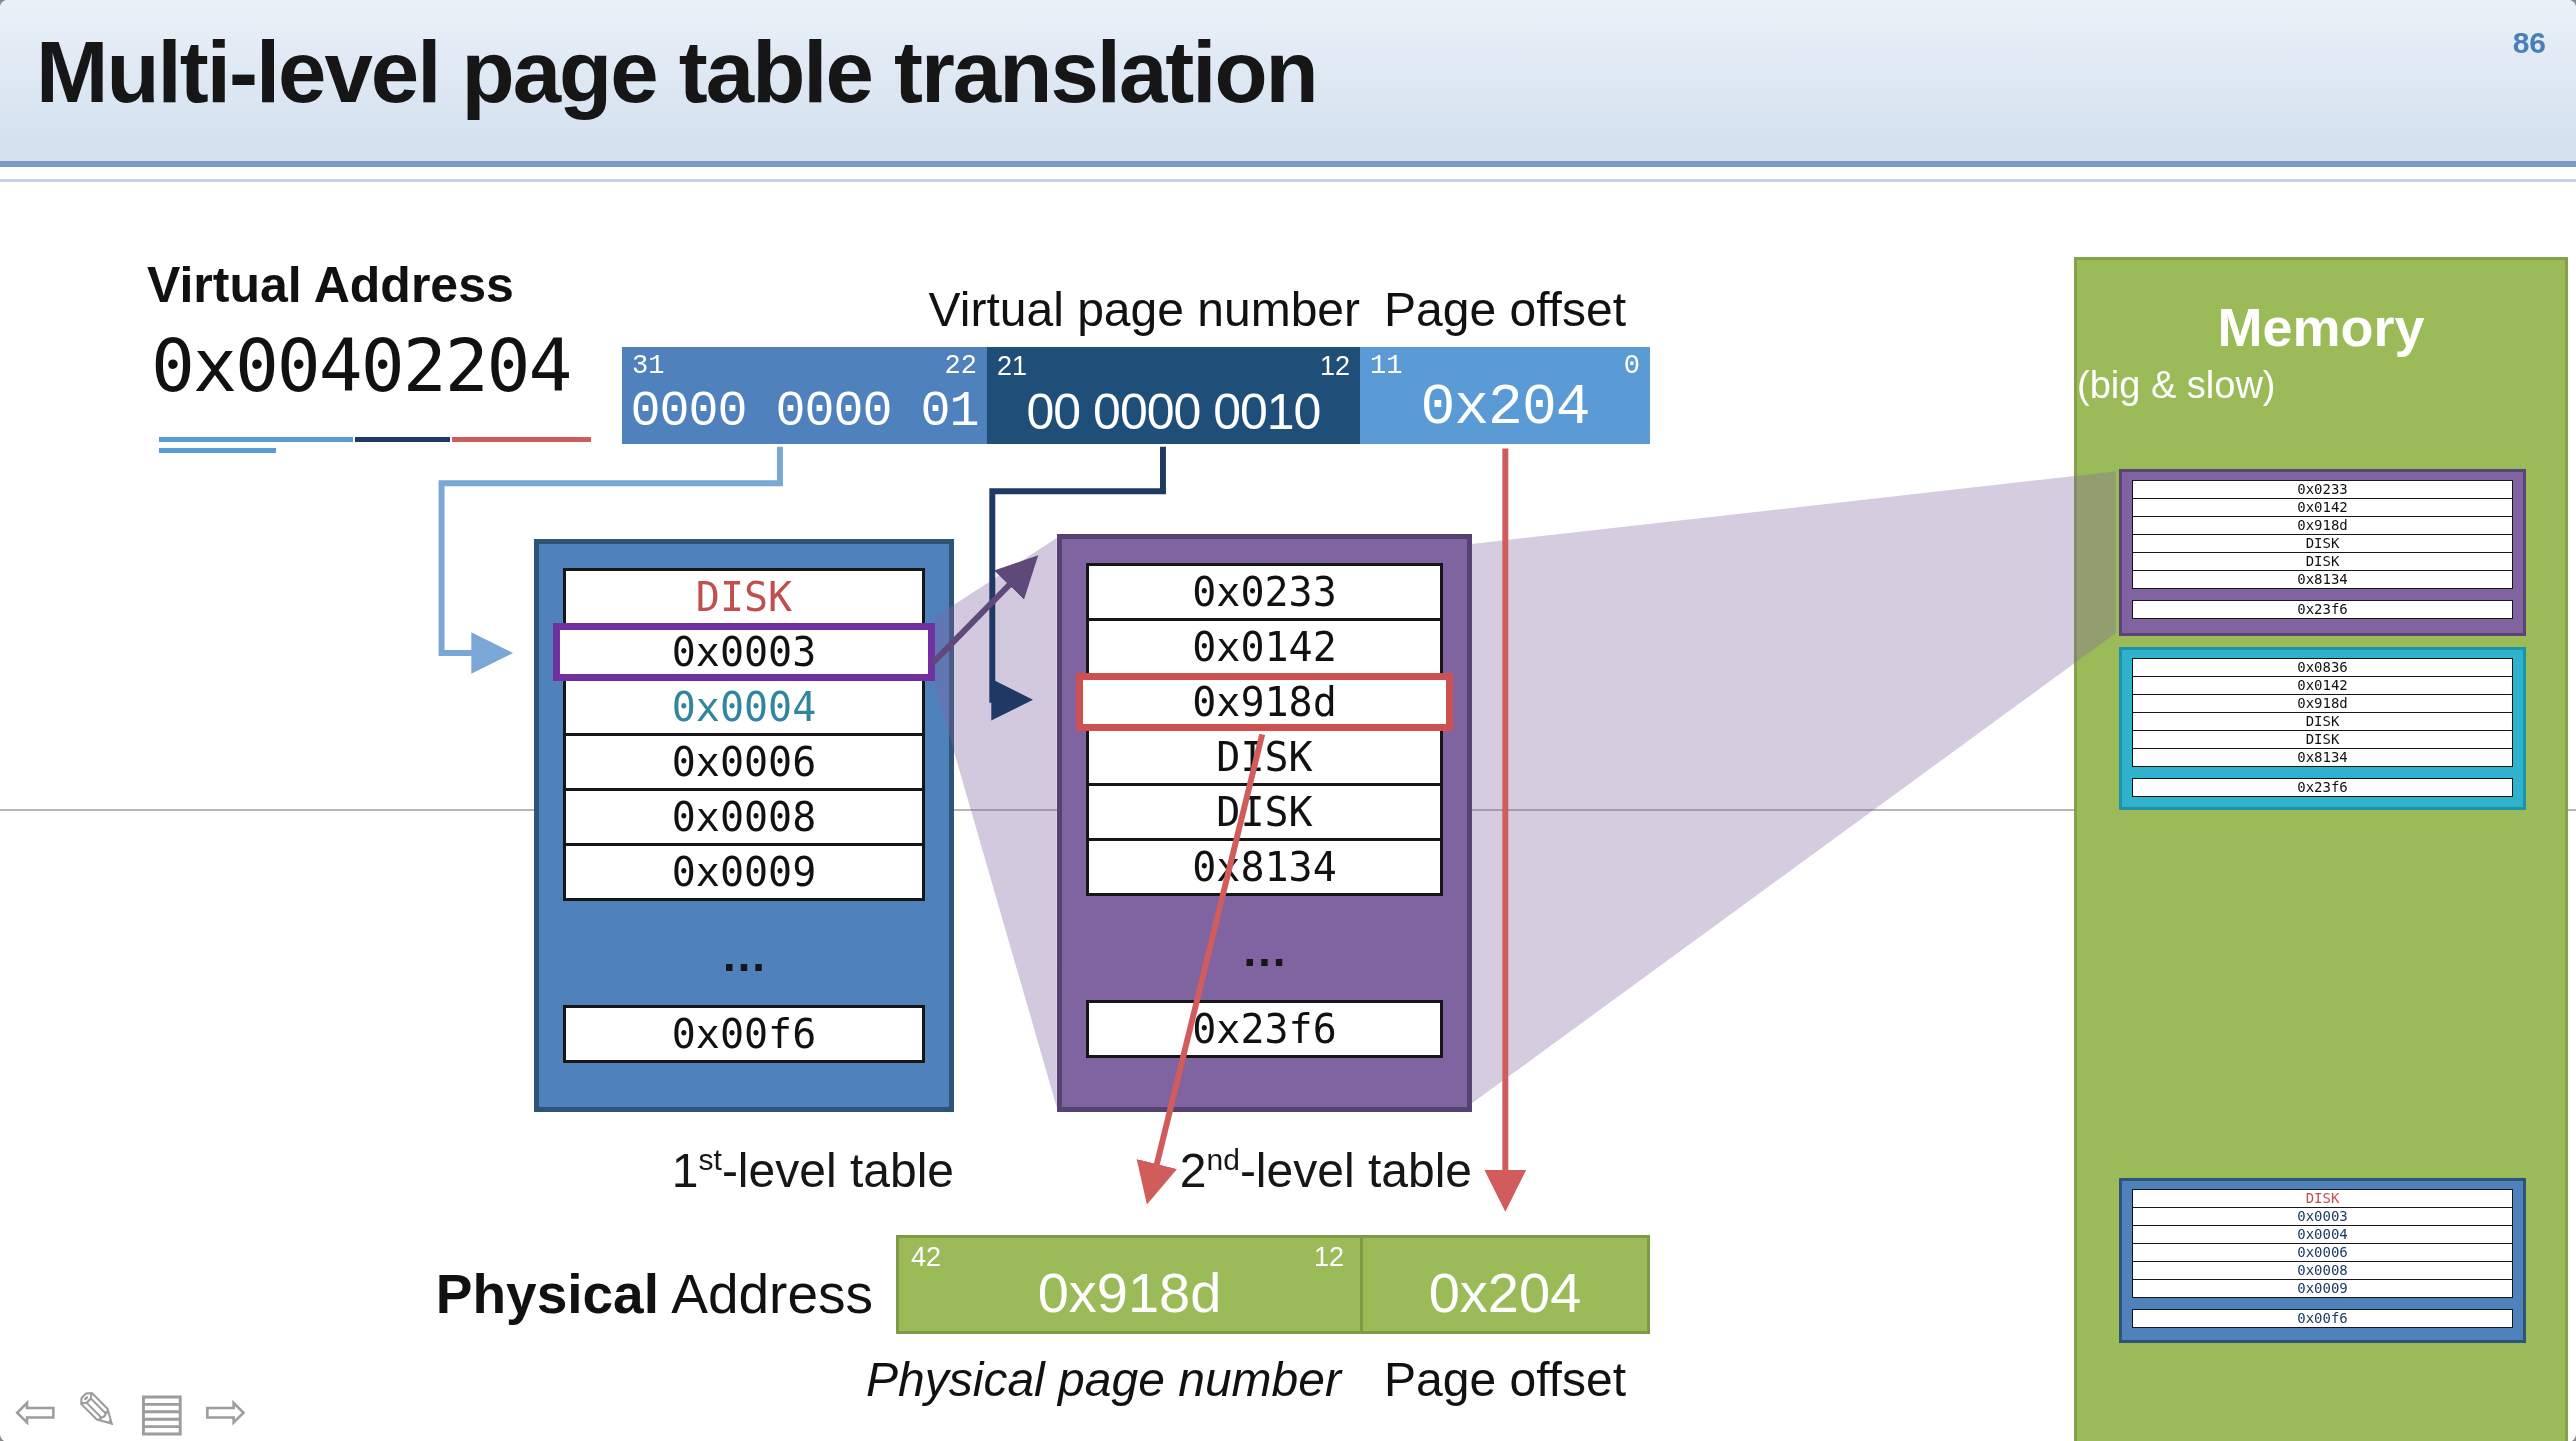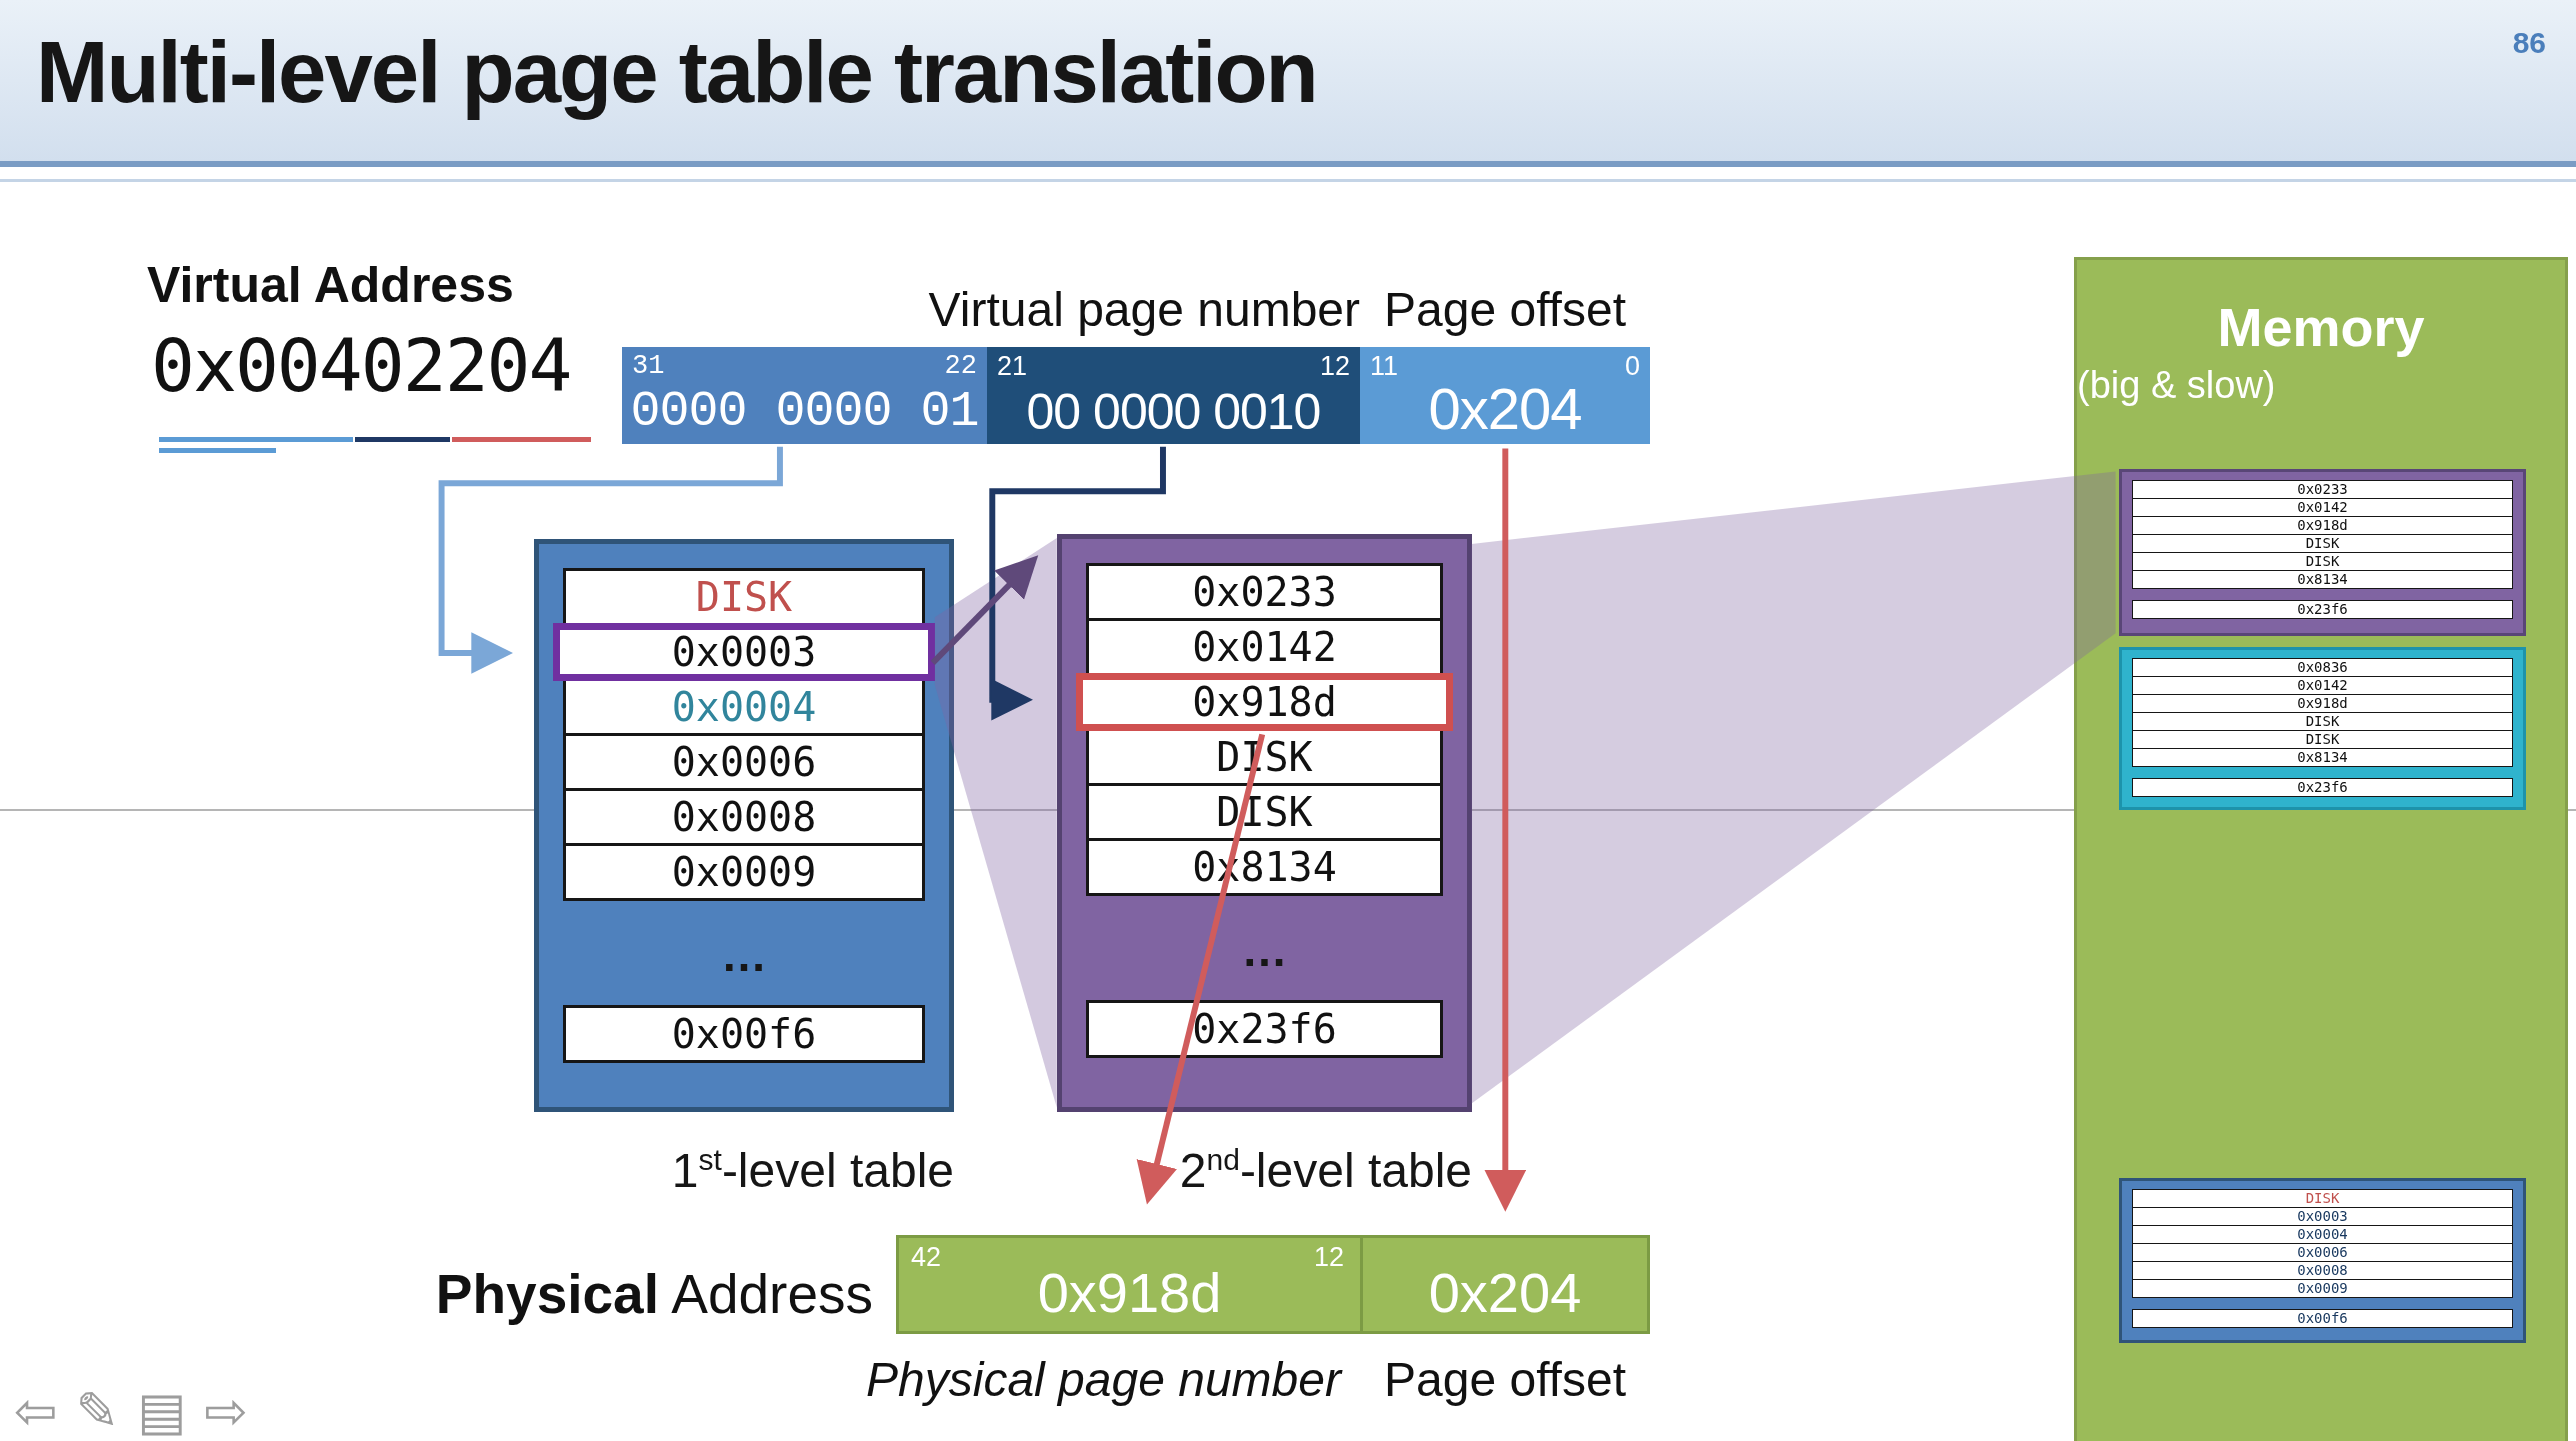--- a/index.html
+++ b/index.html
@@ -1,17 +1,17 @@
 <!DOCTYPE html>
 <html><head>
 <meta charset="utf-8">
 <style>
   * { margin:0; padding:0; box-sizing:border-box; }
   body { background:#888; font-family:"Liberation Sans", sans-serif; }
-  #slide { position:relative; width:2576px; height:1442px; background:#ffffff; overflow:hidden; }
+  #slide { position:relative; width:2576px; height:1442px; background:#ffffff; overflow:hidden;border-radius:8px; }
 
   
   .titlebar { position:absolute; top:0; left:0; right:0; height:167px;
     background:linear-gradient(180deg,#eaf1f8 0%,#d2dfee 100%);
     border-bottom:6px solid #7a9cc4; }
   .title-underline { position:absolute; top:179px; left:0; right:0; height:3px; background:#c4d4e6; }
   .slide-title { position:absolute; left:36px; top:22px; font-size:87px; font-weight:bold;
     color:#161616; letter-spacing:-2px; white-space:nowrap; }
   .pageno { position:absolute; top:26px; right:30px; font-size:30px; font-weight:bold; color:#4a7ebb; }
 
@@ -26,21 +26,21 @@
   .u2 { left:159px; top:448px; width:117px; background:#5b9bd5; }
   .u3 { left:355px; top:437px; width:95px;  background:#1f3864; }
   .u4 { left:452px; top:437px; width:139px; background:#d05c5c; }
 
   .vpn-label { position:absolute; left:622px; top:282px; width:738px; text-align:right; font-size:48px; color:#111; }
   .po-label  { position:absolute; left:1360px; top:282px; width:290px; text-align:center; font-size:48px; color:#111; }
 
   .seg { position:absolute; top:347px; height:97px; color:#fff; z-index:5; }
   .seg1 { left:622px;  width:365px; background:#4f81bd;font-family:Liberation Mono, monospace; }
   .seg2 { left:987px;  width:373px; background:#1f4e79; }
-  .seg3 { left:1360px; width:290px; background:#5b9bd5; }
+  .seg3 { left:1360px; width:290px; background:#5b9bd5;font-family:Liberation Mono, monospace; }
   .seg .hi { position:absolute; left:10px; top:4px; font-size:27px; }
   .seg .lo { position:absolute; right:10px; top:4px; font-size:27px; }
   .seg .val { position:absolute; left:0; right:0; top:36px; text-align:center; font-size:50px;
     letter-spacing:-1px; white-space:nowrap; }
   .seg3 .val { font-size:58px; top:28px; }
 
   
   .ptable { position:absolute; z-index:5; }
   .t1 { left:534px;  top:539px; width:420px; height:573px; background:#4f81bd; border:5px solid #2f5478; }
   .t2 { left:1057px; top:534px; width:415px; height:578px; background:#8064a2; border:5px solid #544270; }

